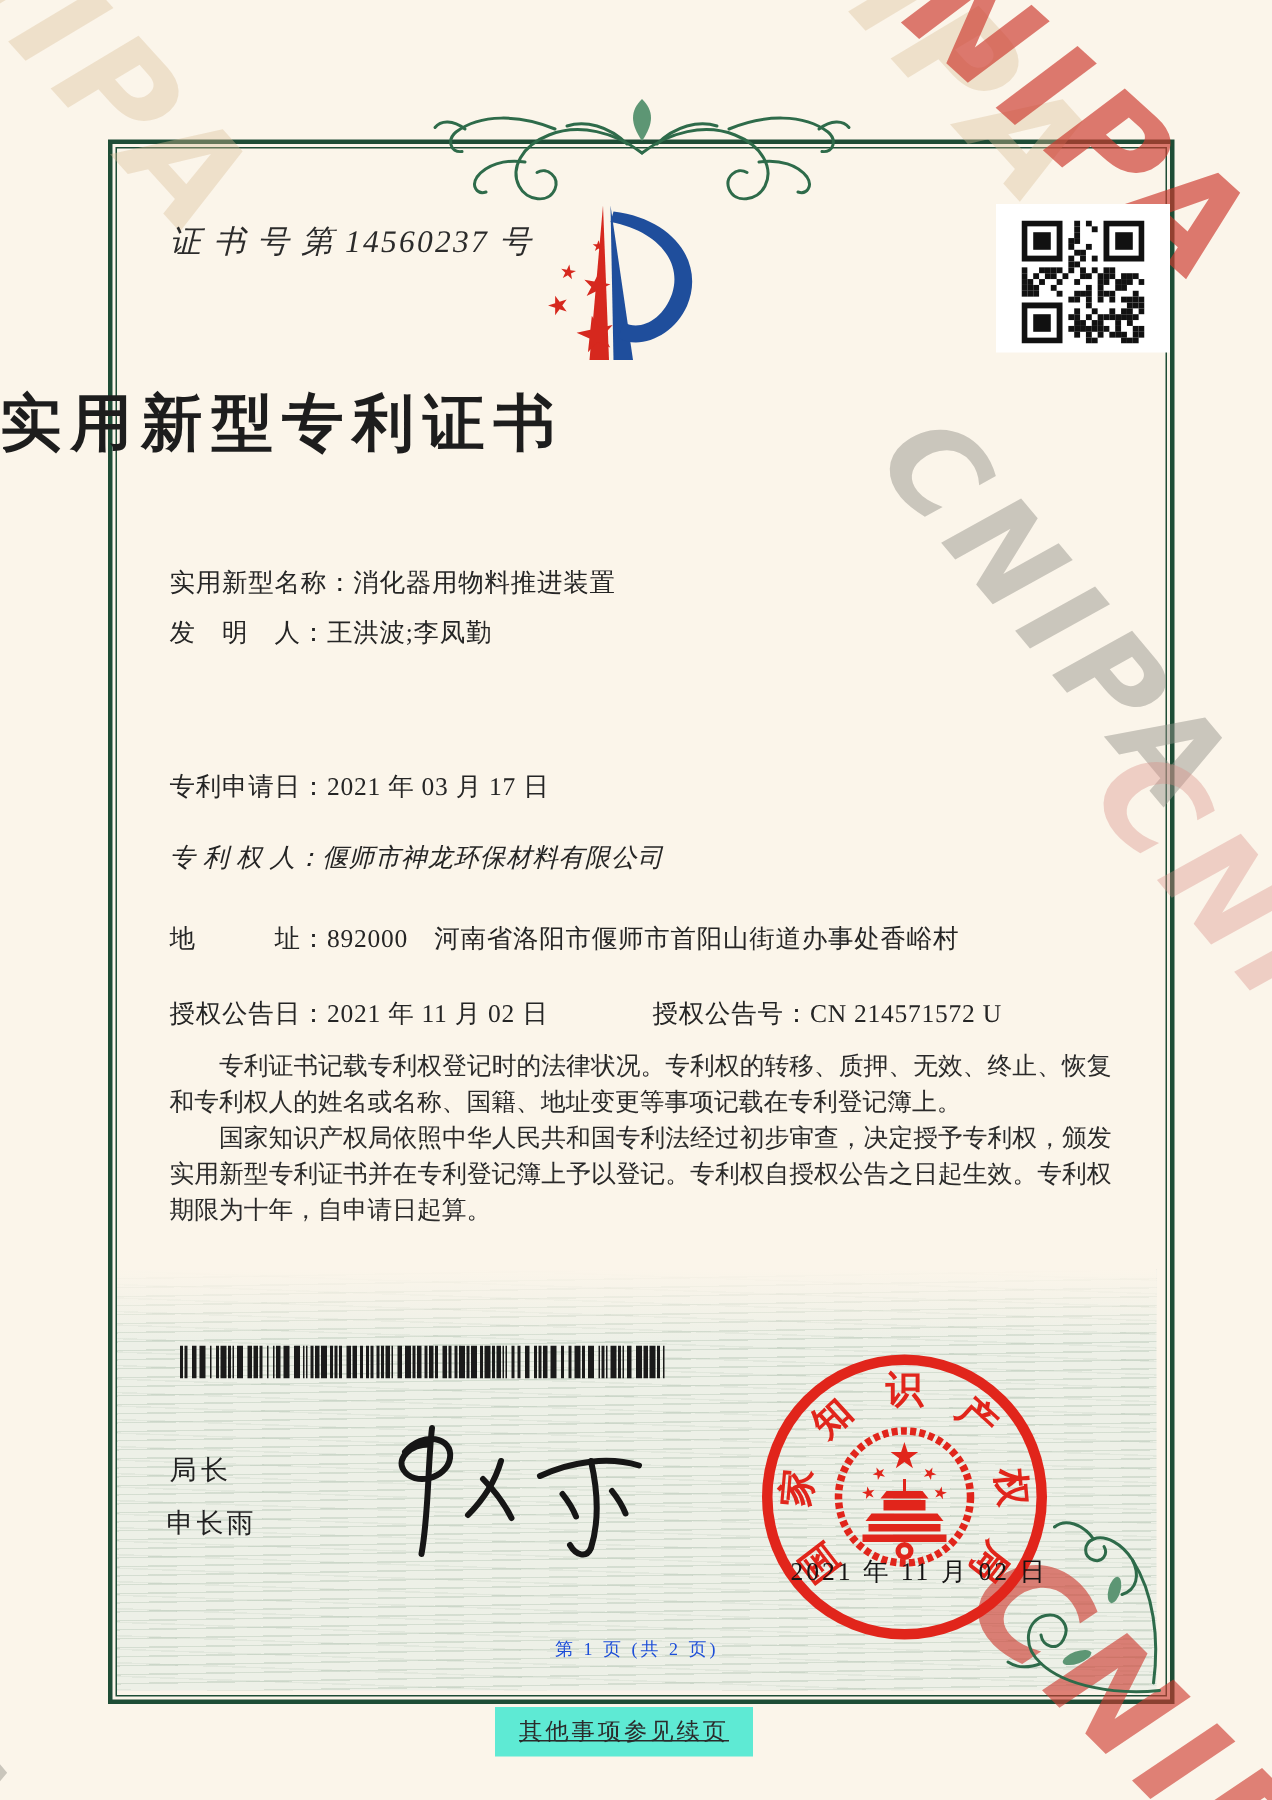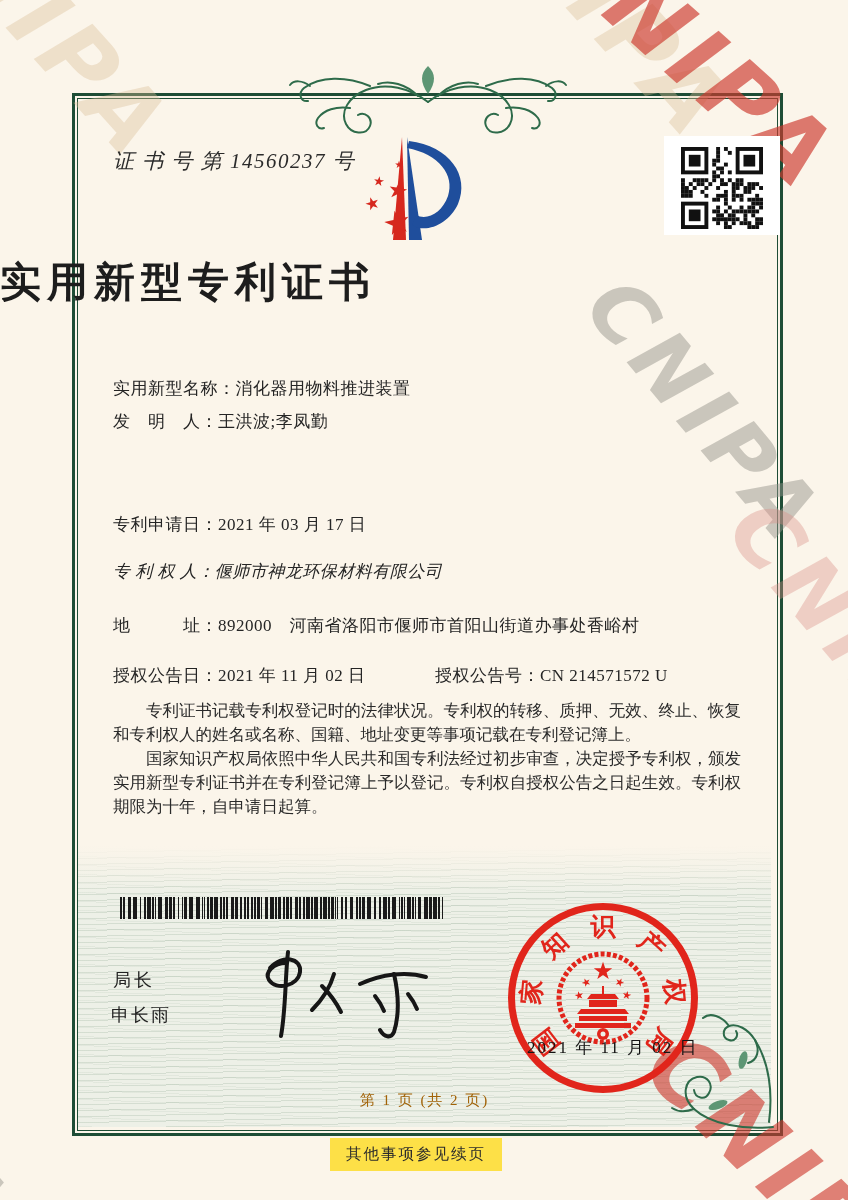--- a/index.html
+++ b/index.html
@@ -80,25 +80,25 @@
     border:7px solid #e1251b; border-radius:50%; z-index:6; box-sizing:border-box;
   }
   .seal-char {
     position:absolute; left:50%; top:50%;
     font-size:25px; font-weight:bold; color:#e1251b;
     font-family:"Liberation Serif","DejaVu Serif",serif;
   }
   .emblem { position:absolute; left:553px; top:948px; z-index:6; }
   .seal-date { position:absolute; left:527px; top:1036px; font-size:17px; letter-spacing:2px; color:#141414; z-index:7; }
 
-  .page-num { position:absolute; left:72px; top:1091px; width:705px; text-align:center; font-size:15px; letter-spacing:2px; color:#a16207; z-index:7; }
+  .page-num { position:absolute; left:72px; top:1091px; width:705px; text-align:center; font-size:12px; letter-spacing:2px; color:#1d4ed8; z-index:7; }
 
   .note-box {
     position:absolute; left:330px; top:1138px; padding:6px 16px;
-    background:#fde047; font-size:15.5px; letter-spacing:2px; color:#2b2b2b; z-index:7;
+    background:#5eead4; font-size:15.5px; letter-spacing:2px; color:#2b2b2b; z-index:7;text-decoration:underline;
   }
 </style>
 </head>
 <body>
 
 <div class="page">
 
   <div class="watermark wm-tan" style="left:-40px;  top:-150px; transform:rotate(48deg);">CNIPA</div>
   <div class="watermark wm-tan" style="left:520px;  top:-170px; transform:rotate(48deg);">CNIPA</div>
   <div class="watermark wm-red" style="left:600px;  top:-100px; transform:rotate(42deg); opacity:.85;">CNIPA</div>

